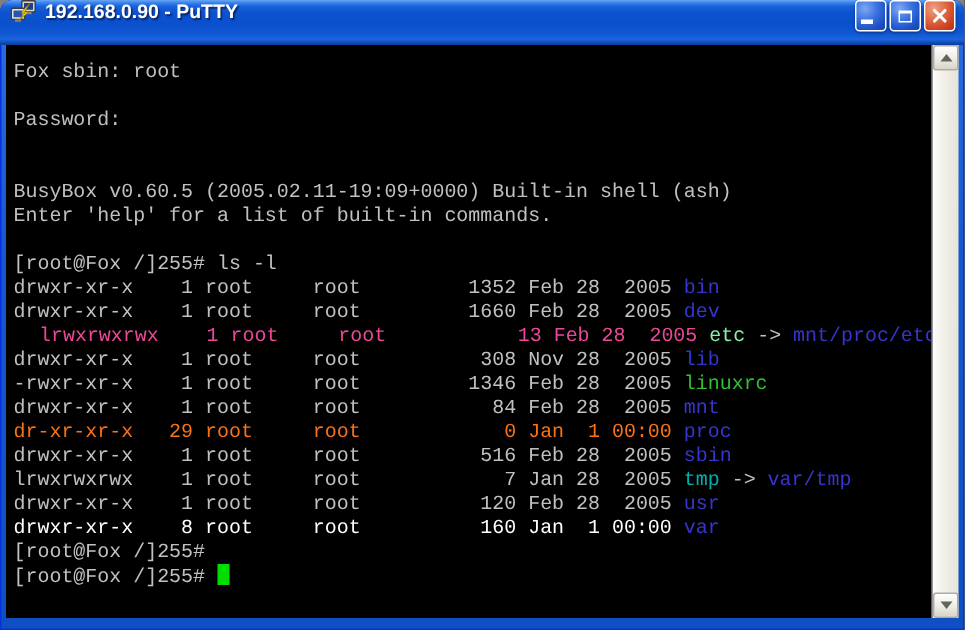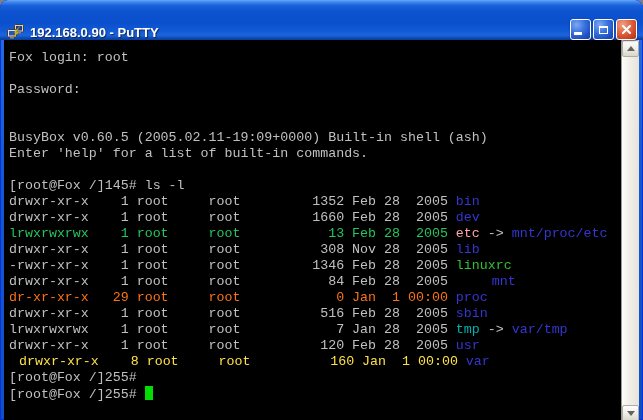--- a/index.html
+++ b/index.html
@@ -9,22 +9,22 @@
     width:643px; height:420px;
     background:linear-gradient(180deg,#2a70e0 0%, #1459d2 40%, #0f4fc4 100%);
     border-radius:8px 8px 0 0;
     overflow:hidden;
     position:relative;
     box-shadow:0 0 0 1px #0831d9 inset;
   }
 
   
   .titlebar {
-    height:40px;
-    display:flex; align-items:flex-end;
+    height:30px;
+    display:flex; align-items:flex-start;
     padding:0 6px 0 7px;
     background:linear-gradient(180deg,
       #6ba6f2 0%, #3a84ee 6%, #1961da 14%, #0d53cf 28%,
       #0a4fcc 55%, #1159d4 75%, #1c64dd 88%, #0d47ae 96%, #0a3d9c 100%);
     border-radius:8px 8px 0 0;
   }
   .app-icon { width:18px; height:16px; margin-right:5px; flex:0 0 auto; }
   .title-text {
     flex:1;
     color:#ffffff; font-weight:bold; font-size:13px;
@@ -106,40 +106,40 @@
       <div class="ctrl-btn ctrl-red">
         <svg width="11" height="11" viewBox="0 0 11 11">
           <path d="M2 2 L9 9 M9 2 L2 9" stroke="#ffffff" stroke-width="2.1" stroke-linecap="round"></path>
         </svg>
       </div>
     </div>
   </div>
 
   <div class="body">
     <div class="terminal" style="background-color: rgb(0, 0, 0);">
-        <div class="line"><span style="color: rgb(192, 192, 192);">Fox login: root</span></div>
+        <div class="line"><span style="color: rgb(192, 192, 192);">Fox sbin: root</span></div>
         <div class="line"></div>
         <div class="line"><span style="color: rgb(192, 192, 192);">Password:</span></div>
         <div class="line"></div>
         <div class="line"></div>
         <div class="line"><span style="color: rgb(192, 192, 192);">BusyBox v0.60.5 (2005.02.11-19:09+0000) Built-in shell (ash)</span></div>
         <div class="line"><span style="color: rgb(192, 192, 192);">Enter 'help' for a list of built-in commands.</span></div>
         <div class="line"></div>
-        <div class="line"><span style="color: rgb(192, 192, 192);">[root@Fox /]145# ls -l</span></div>
+        <div class="line"><span style="color: rgb(192, 192, 192);">[root@Fox /]255# ls -l</span></div>
         <div class="line"><span style="color: rgb(192, 192, 192);">drwxr-xr-x    1 root     root         1352 Feb 28  2005 </span><span style="color: rgb(53, 53, 208);">bin</span></div>
         <div class="line"><span style="color: rgb(192, 192, 192);">drwxr-xr-x    1 root     root         1660 Feb 28  2005 </span><span style="color: rgb(53, 53, 208);">dev</span></div>
-        <div class="line"><span style="color: #22c55e;">lrwxrwxrwx    1 root     root           13 Feb 28  2005 </span><span style="color: #fca5a5;">etc</span><span style="color: rgb(192, 192, 192);"> -&gt; </span><span style="color: rgb(53, 53, 208);">mnt/proc/etc</span></div>
+        <div class="line"><span style="color: #ec4899; margin-left: 17px;">lrwxrwxrwx    1 root     root           13 Feb 28  2005 </span><span style="color: #86efac;">etc</span><span style="color: rgb(192, 192, 192);"> -&gt; </span><span style="color: rgb(53, 53, 208);">mnt/proc/etc</span></div>
         <div class="line"><span style="color: rgb(192, 192, 192);">drwxr-xr-x    1 root     root          308 Nov 28  2005 </span><span style="color: rgb(53, 53, 208); text-align: right;">lib</span></div>
         <div class="line"><span style="color: rgb(192, 192, 192);">-rwxr-xr-x    1 root     root         1346 Feb 28  2005 </span><span style="color: rgb(48, 192, 48);">linuxrc</span></div>
-        <div class="line"><span style="color: rgb(192, 192, 192);">drwxr-xr-x    1 root     root           84 Feb 28  2005 </span><span style="color: rgb(53, 53, 208); margin-left: 36px;">mnt</span></div>
+        <div class="line"><span style="color: rgb(192, 192, 192);">drwxr-xr-x    1 root     root           84 Feb 28  2005 </span><span style="color: rgb(53, 53, 208);">mnt</span></div>
         <div class="line"><span style="color: #f97316;">dr-xr-xr-x   29 root     root            0 Jan  1 00:00 </span><span style="color: rgb(53, 53, 208);">proc</span></div>
         <div class="line"><span style="color: rgb(192, 192, 192);">drwxr-xr-x    1 root     root          516 Feb 28  2005 </span><span style="color: rgb(53, 53, 208);">sbin</span></div>
         <div class="line"><span style="color: rgb(192, 192, 192);">lrwxrwxrwx    1 root     root            7 Jan 28  2005 </span><span style="color: rgb(0, 176, 176);">tmp</span><span style="color: rgb(192, 192, 192);"> -&gt; </span><span style="color: rgb(53, 53, 208);">var/tmp</span></div>
         <div class="line"><span style="color: rgb(192, 192, 192);">drwxr-xr-x    1 root     root          120 Feb 28  2005 </span><span style="color: rgb(53, 53, 208);">usr</span></div>
-        <div class="line"><span style="color: #fde047; margin-left: 10px;">drwxr-xr-x    8 root     root          160 Jan  1 00:00 </span><span style="color: rgb(53, 53, 208);">var</span></div>
+        <div class="line"><span style="color: #ffffff;">drwxr-xr-x    8 root     root          160 Jan  1 00:00 </span><span style="color: rgb(53, 53, 208);">var</span></div>
         <div class="line"><span style="color: rgb(192, 192, 192);">[root@Fox /]255#</span></div>
         <div class="line"><span style="color: rgb(192, 192, 192);">[root@Fox /]255# </span><span class="cursor" style="background-color: rgb(0, 221, 0);"></span></div>
       </div>
     <div class="scrollbar">
       <div class="sb-btn">
         <span class="tri-up"></span>
       </div>
       <div class="sb-track"></div>
       <div class="sb-btn">
         <span class="tri-down"></span>

